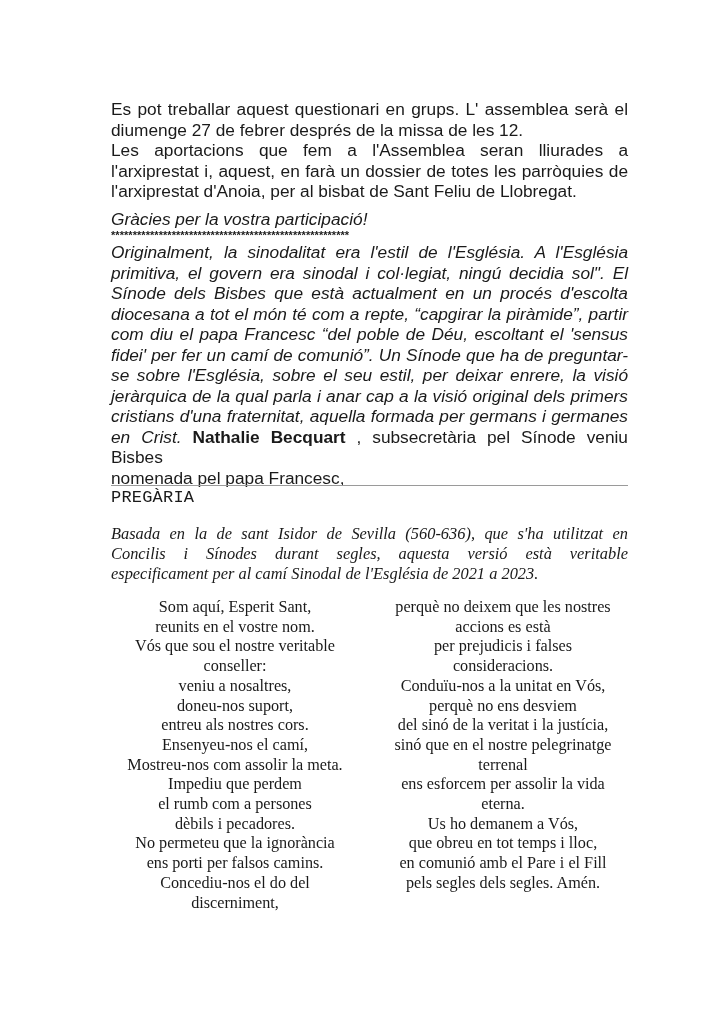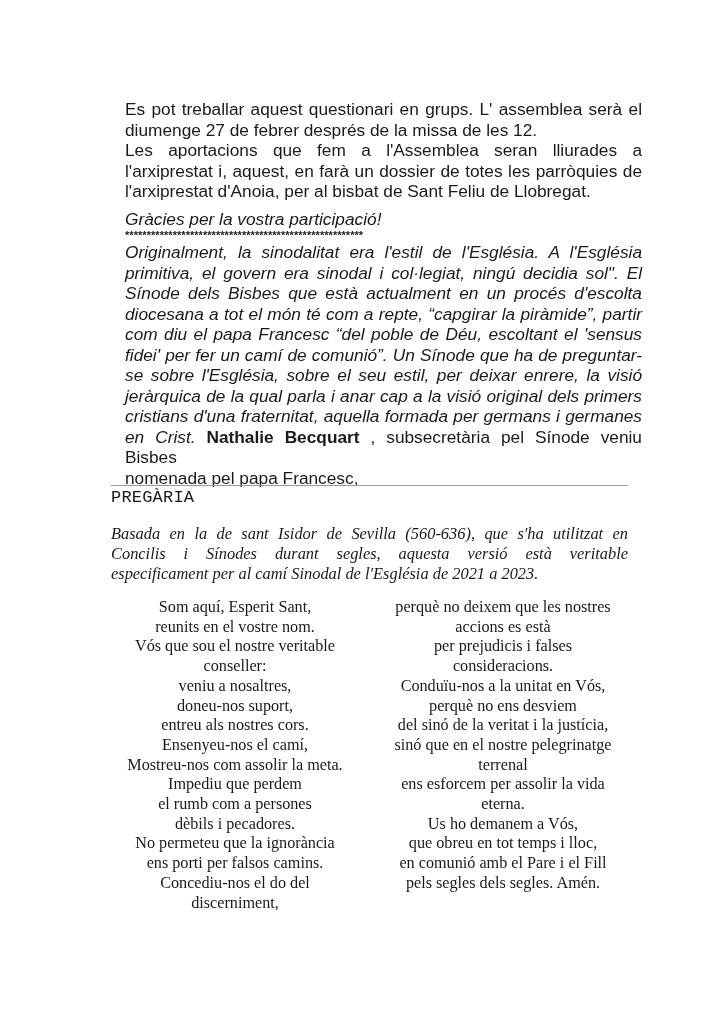--- a/index.html
+++ b/index.html
@@ -1,19 +1,19 @@
 <!DOCTYPE html>
 <html><head>
 <meta charset="utf-8">
 <style>
   html, body { margin: 0; padding: 0; background: #ffffff; }
   body { width: 724px; height: 1023px; position: relative; overflow: hidden; color: #1a1a1a; }
   .page { position: absolute; left: 0; top: 0; width: 724px; height: 1023px; background: #fff; }
   .sans { font-family: "Liberation Sans", sans-serif; font-size: 17.3px; line-height: 20.5px; }
-  .block { position: absolute; left: 111px; width: 517px; margin-left: 14px; }
+  .block { position: absolute; left: 111px; width: 517px; }
   .italic { font-style: italic; }
   .line { display: block; white-space: nowrap; }
   .jline { display: block; text-align: justify; text-align-last: justify; }
   .stars { font-family: "Liberation Sans", sans-serif; font-size: 11px; letter-spacing: 0.05px; line-height: 12px; font-weight: bold; }
   .hr { position: absolute; left: 111px; width: 517px; top: 485px; height: 1px; background: #9a9a9a; }
   .heading { position: absolute; left: 111px; top: 488px; font-family: Liberation Mono, monospace; font-size: 17px; letter-spacing: 0.2px; }
   .intro { position: absolute; left: 111px; width: 517px; top: 524px; font-family: Liberation Serif, serif; font-style: italic; font-size: 16.4px; line-height: 20px; }
   .col { position: absolute; top: 598px; font-family: "Liberation Serif", serif; font-size: 16.2px; line-height: 19.7px; text-align: center; }
   .col-left { left: 110px; width: 250px; }
   .col-right { left: 378px; width: 250px; }

